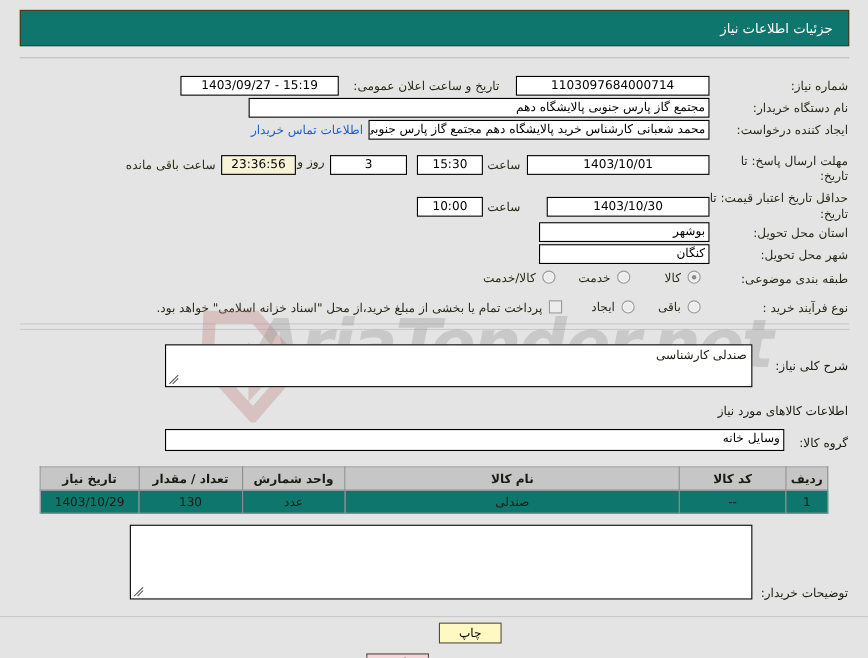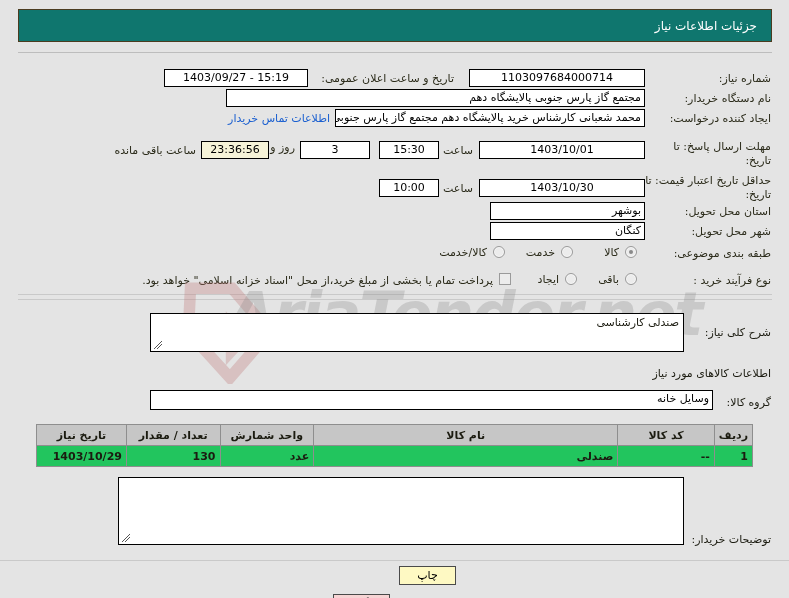--- a/index.html
+++ b/index.html
@@ -150,27 +150,26 @@
   table.goods th {
     background: #c6c6c6;
     border: 1px solid #8e8e8e;
     height: 21px;
     font-weight: bold;
     color: #1b1b10;
     font-size: 11px;
     padding: 0 4px;
   }
   table.goods td {
-    background: #22c55e;
+    background: #0f766e;
     border: 1px solid #8e8e8e;
     height: 21px;
-    text-align: right;
+    text-align: center;
     color: #1b1b10;
     padding: 0 4px;
-    font-weight: bold;
   }
 
   
   .boxarea {
     position: absolute;
     background: #ffffff;
     border: 1px solid #000000;
   }
   .resizer {
     position: absolute;
@@ -226,21 +225,21 @@
   <div class="lbl" style="right:18px; top:140px; width:120px;">مهلت ارسال پاسخ: تا تاریخ:</div>
   <div class="fld ctr" style="right:144px; top:141px; width:166px;">1403/10/01</div>
   <div class="txt" style="right:316px; top:144px;">ساعت</div>
   <div class="fld ctr" style="right:350px; top:141px; width:60px;">15:30</div>
   <div class="fld ctr" style="right:419px; top:141px; width:70px;">3</div>
   <div class="txt" style="right:494px; top:141px;">روز و</div>
   <div class="fld ctr yellow" style="right:520px; top:141px; width:68px;">23:36:56</div>
   <div class="txt" style="right:593px; top:144px;">ساعت باقی مانده</div>
 
   <div class="lbl" style="right:18px; top:174px; width:130px;">حداقل تاریخ اعتبار قیمت: تا تاریخ:</div>
-  <div class="fld ctr" style="right:144px; top:179px; width:166px;">1403/10/30</div>
+  <div class="fld ctr" style="right:144px; top:179px; width:148px;">1403/10/30</div>
   <div class="txt" style="right:316px; top:182px;">ساعت</div>
   <div class="fld ctr" style="right:350px; top:179px; width:60px;">10:00</div>
 
   <div class="lbl" style="right:18px; top:205px; width:120px;">استان محل تحویل:</div>
   <div class="fld rgt" style="right:144px; top:202px; width:155px;">بوشهر</div>
 
   <div class="lbl" style="right:18px; top:225px; width:120px;">شهر محل تحویل:</div>
   <div class="fld rgt" style="right:144px; top:222px; width:155px;">کنگان</div>
 
   <div class="lbl" style="right:18px; top:247px; width:120px;">طبقه بندی موضوعی:</div>

